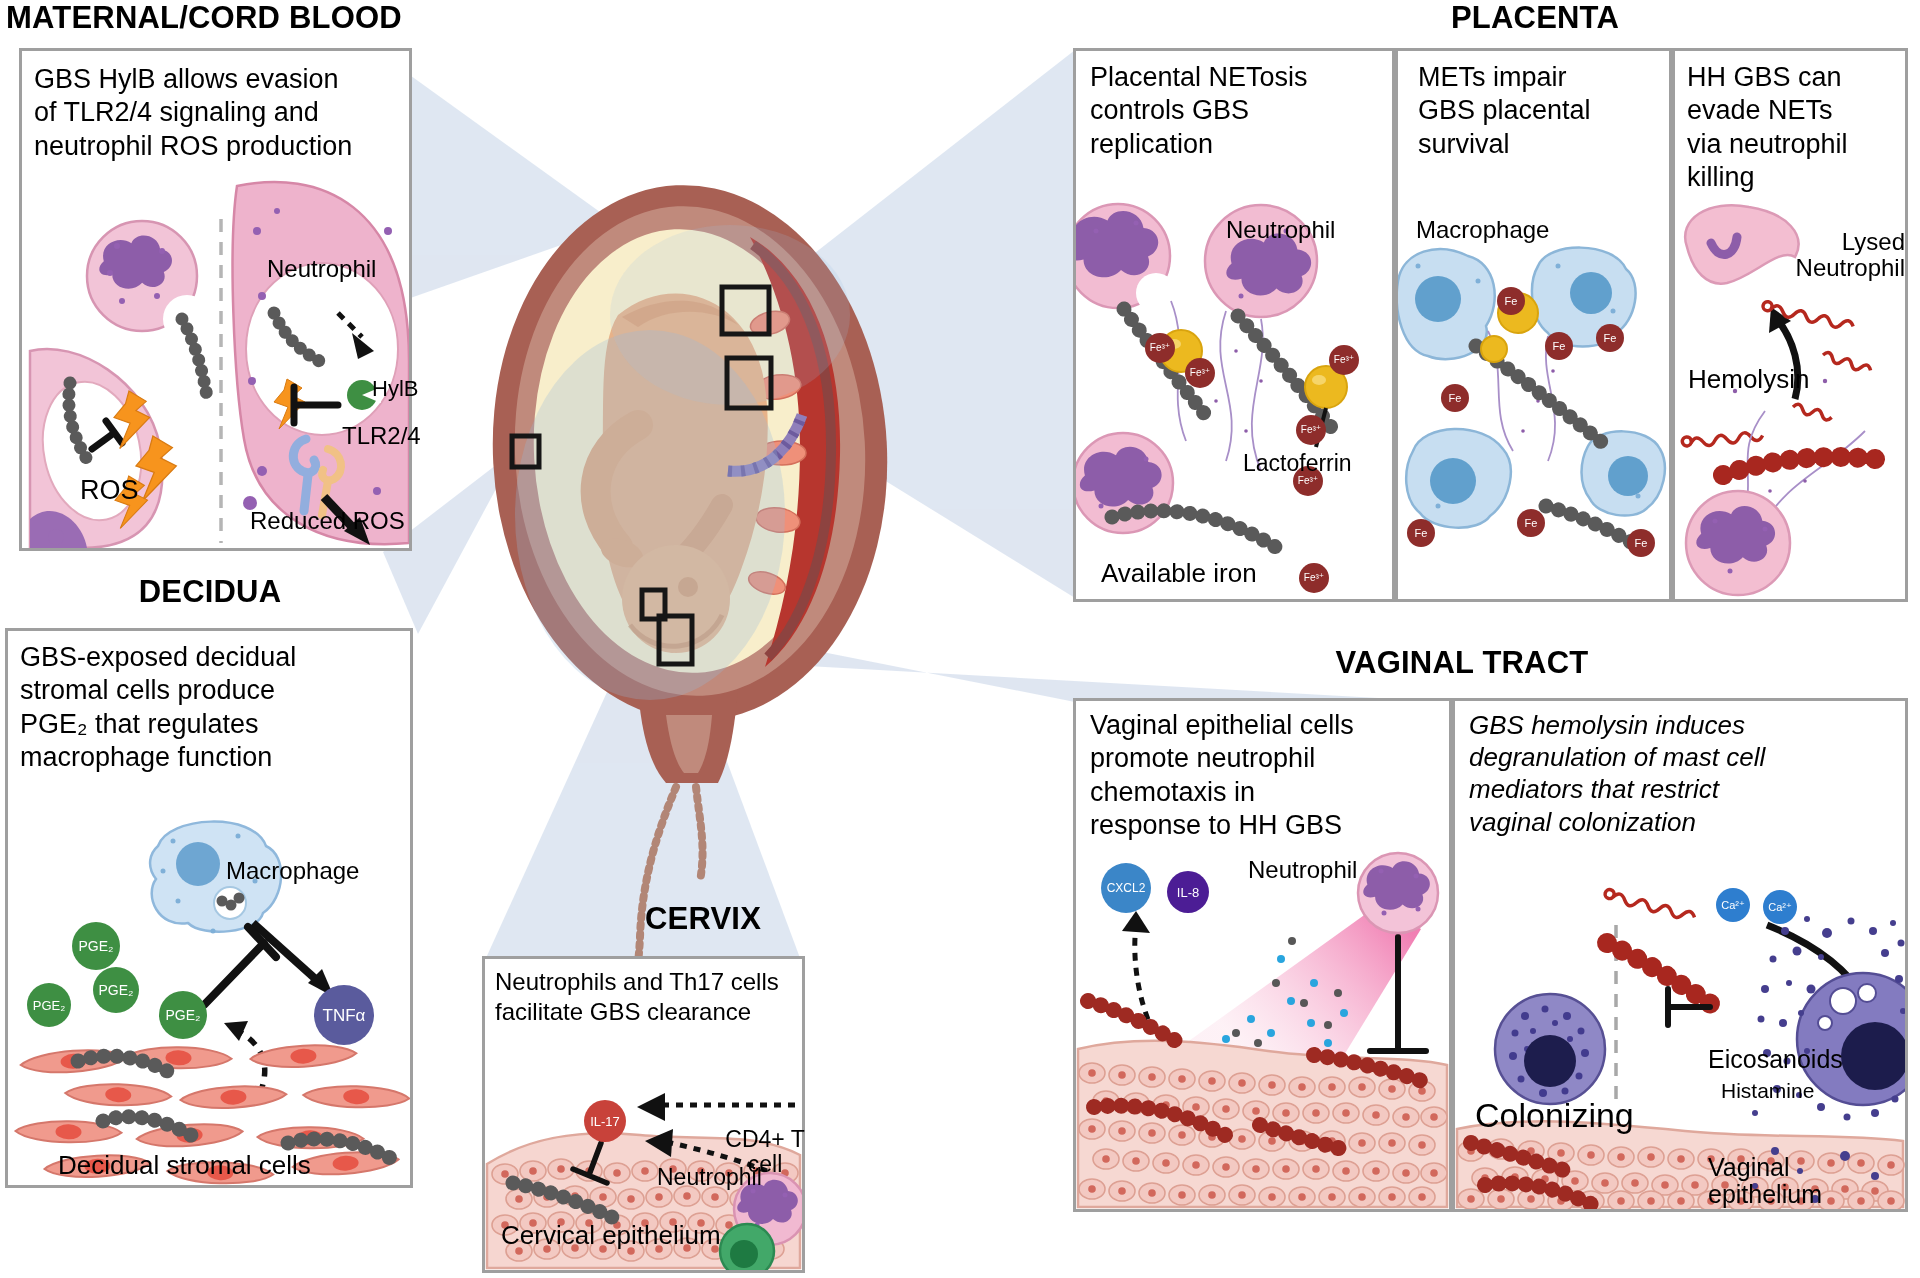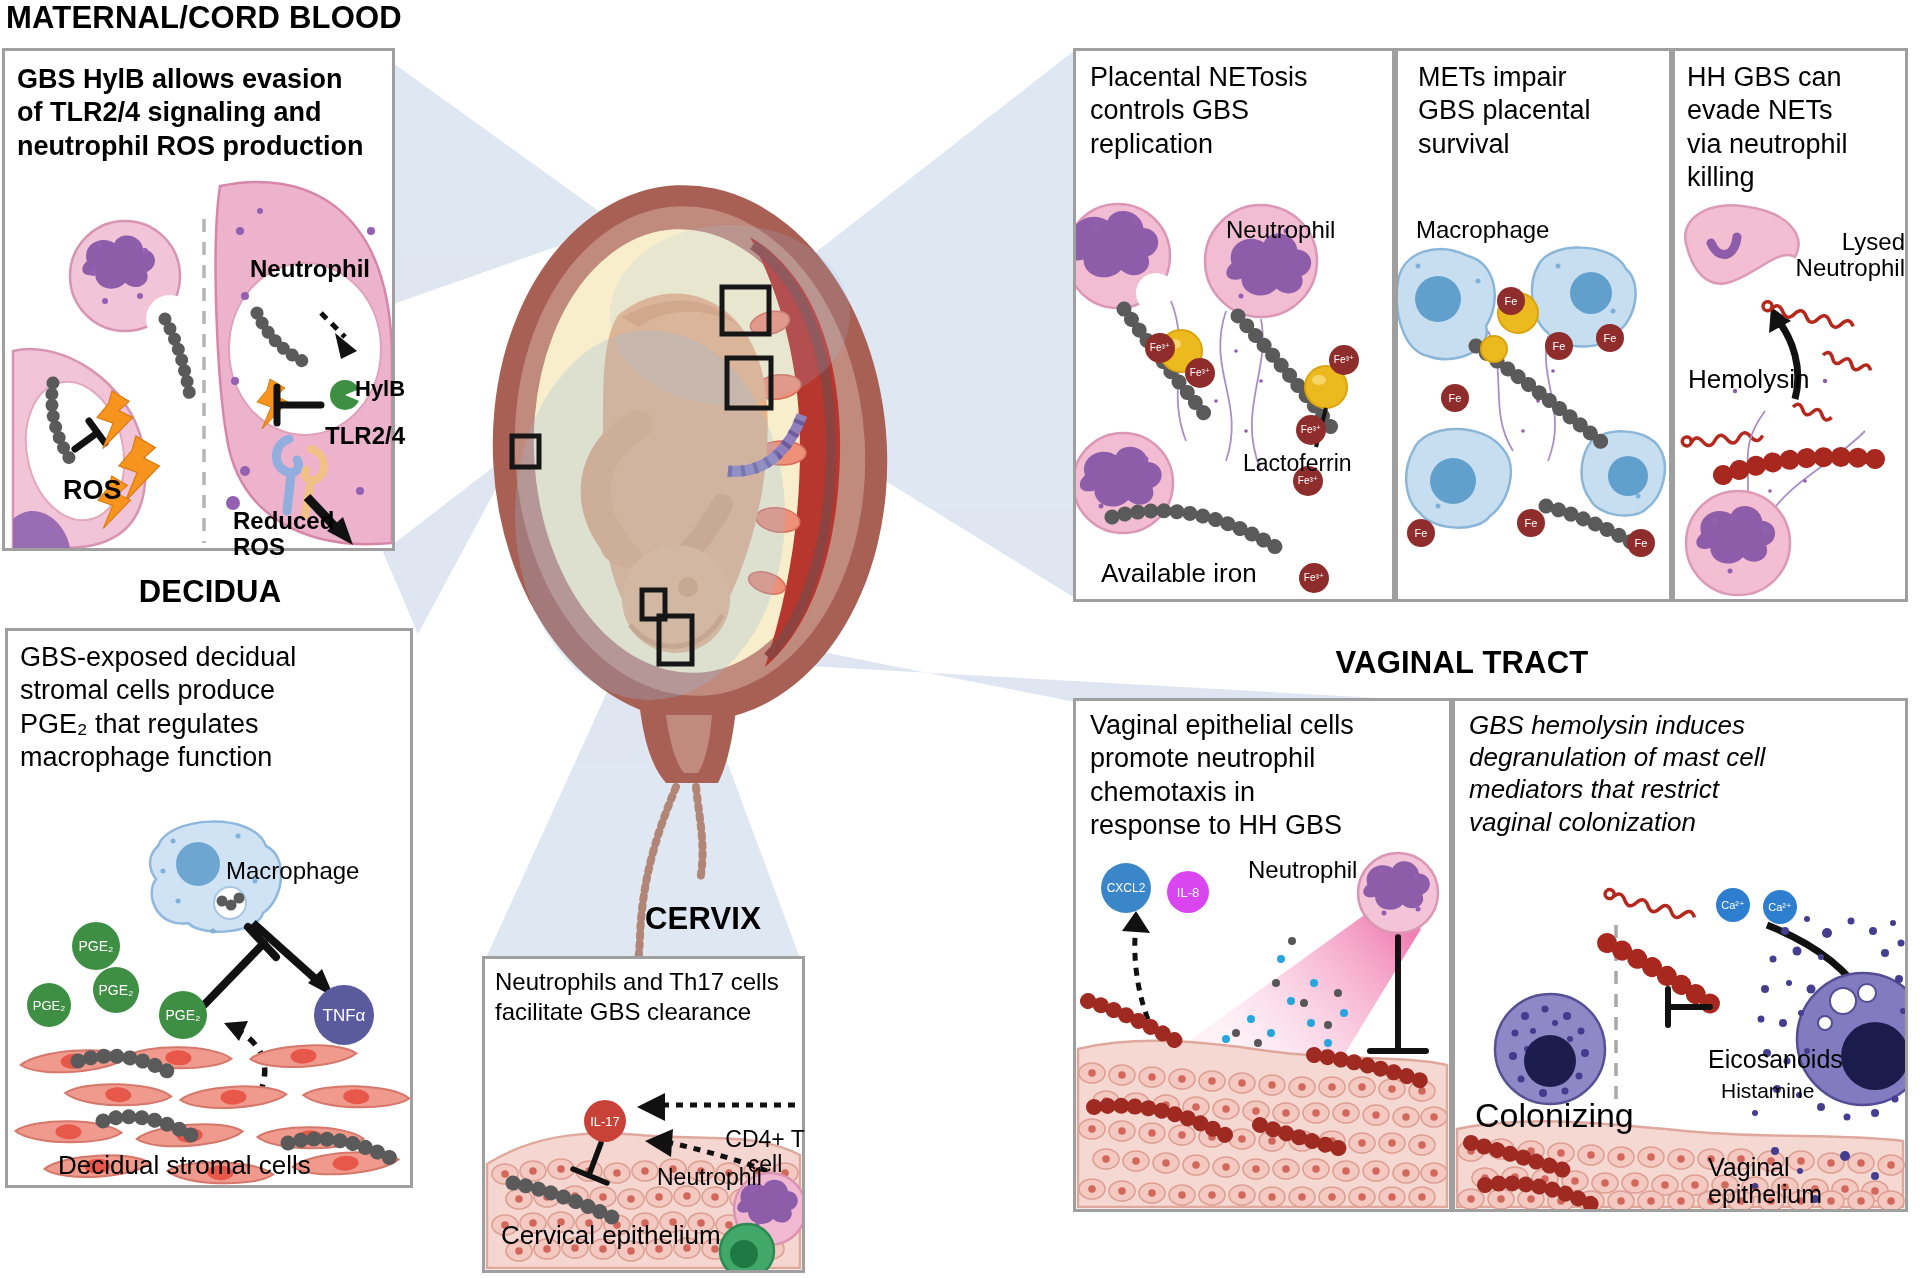--- a/index.html
+++ b/index.html
@@ -91,23 +91,24 @@
         <rect x="189" y="441" width="33" height="48"></rect>
       </g>
       <path class="cordline" d="M206,612 C186,660 172,706 170,762 C168,806 160,836 148,862"></path>
       <path class="cordline" d="M226,612 C230,648 236,672 230,706" stroke-width="6"></path>
     </svg>
   </div>
 
   <div class="sec-title" style="left:6px;top:0;">MATERNAL/CORD BLOOD</div>
   <div class="sec-title" style="left:95px;top:574px;width:230px;">DECIDUA</div>
   <div class="sec-title" style="left:618px;top:901px;width:170px;">CERVIX</div>
+  <div class="sec-title" style="left:1385px;top:0;width:300px;">PLACENTA</div>
   <div class="sec-title" style="left:1262px;top:645px;width:400px;">VAGINAL TRACT</div>
 
-  <div class="panel" style="left:2px;top:48px;width:393px;height:503px;font-weight:bold;">
+  <div class="panel" style="left:19px;top:48px;width:393px;height:503px;">
     <svg width="387" height="497" viewBox="0 0 387 497">
       <g>
         <circle cx="120" cy="225" r="55" fill="#f2c4d7" stroke="#d795b2" stroke-width="2.5"></circle>
         <circle cx="165" cy="268" r="24" fill="#fff"></circle>
         <use href="#lobednuc" transform="translate(113,215) scale(1.2)"></use>
         <g fill="#9460b2">
             <circle cx="95" cy="195" r="3"></circle>
             <circle cx="140" cy="200" r="3"></circle>
             <circle cx="100" cy="250" r="3"></circle>
             <circle cx="135" cy="245" r="3"></circle>
@@ -572,21 +573,21 @@
             <circle cx="308" cy="212" r="2.5"></circle>
             <circle cx="342" cy="208" r="2.5"></circle>
           </g>
       </g>
     </svg>
     <div class="cap" style="left:14px;top:8px;width:350px;">Vaginal epithelial cells
 promote neutrophil
 chemotaxis in
 response to HH GBS</div>
     <div class="badge" style="left:25px;top:162px;width:50px;height:50px;font-size:12px;background:#3b86c8;">CXCL2</div>
-    <div class="badge" style="left:91px;top:170px;width:42px;height:42px;font-size:13px;background:#d946ef;">IL-8</div>
+    <div class="badge" style="left:91px;top:170px;width:42px;height:42px;font-size:13px;background:#4c1d95;">IL-8</div>
     <div class="lbl" style="left:172px;top:156px;">Neutrophil</div>
   </div>
 
   <div class="panel" style="left:1452px;top:698px;width:456px;height:514px;">
     <svg width="450" height="508" viewBox="0 0 450 508">
       <line x1="161" y1="224" x2="161" y2="408" stroke="#a8a8a8" stroke-width="3.5" stroke-dasharray="13 10"></line>
       <path d="M312,224 C362,244 392,268 410,298" fill="none" stroke="#111" stroke-width="7"></path>
       <polygon points="420,314 396,304 412,288" fill="#111"></polygon>
       <g stroke="#b5281e" stroke-width="3.5" fill="none">
         <g transform="translate(158,196) rotate(14)">

